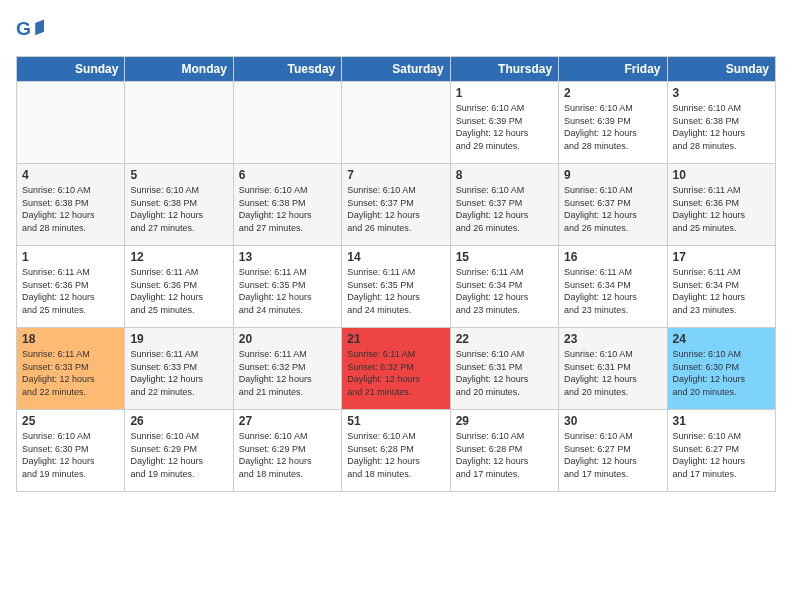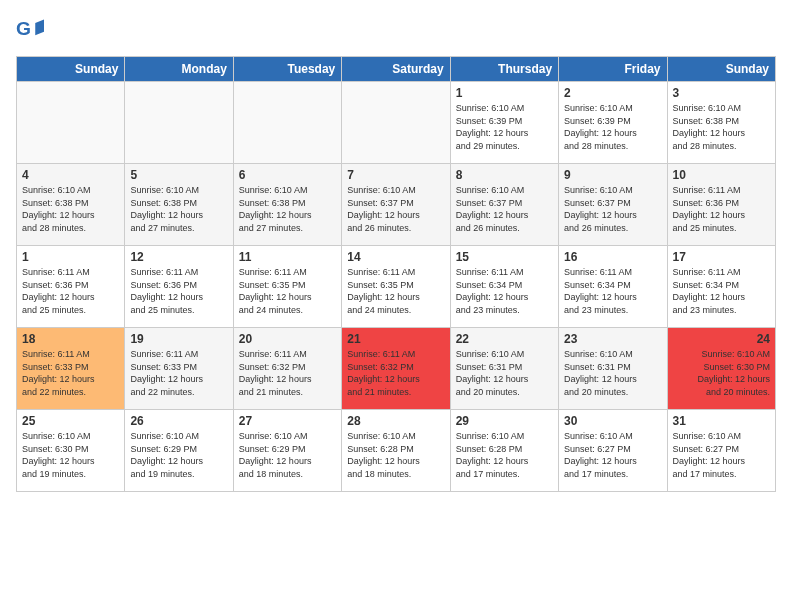--- a/index.html
+++ b/index.html
@@ -201,21 +201,21 @@
 and 25 minutes.</div>
         </td>
         <td>
           <span class="day-number">12</span>
           <div class="day-info" style="white-space: pre-line;">Sunrise: 6:11 AM
 Sunset: 6:36 PM
 Daylight: 12 hours
 and 25 minutes.</div>
         </td>
         <td>
-          <span class="day-number">11</span>
+          <span class="day-number">13</span>
           <div class="day-info" style="white-space: pre-line;">Sunrise: 6:11 AM
 Sunset: 6:35 PM
 Daylight: 12 hours
 and 24 minutes.</div>
         </td>
         <td>
           <span class="day-number">14</span>
           <div class="day-info" style="white-space: pre-line;">Sunrise: 6:11 AM
 Sunset: 6:35 PM
 Daylight: 12 hours
@@ -279,21 +279,21 @@
 Daylight: 12 hours
 and 20 minutes.</div>
         </td>
         <td style="background: rgb(245, 245, 245);">
           <span class="day-number">23</span>
           <div class="day-info" style="white-space: pre-line;">Sunrise: 6:10 AM
 Sunset: 6:31 PM
 Daylight: 12 hours
 and 20 minutes.</div>
         </td>
-        <td style="background: #ef4444; text-align: right;">
+        <td style="background: #7dd3fc;">
           <span class="day-number">24</span>
           <div class="day-info" style="white-space: pre-line;">Sunrise: 6:10 AM
 Sunset: 6:30 PM
 Daylight: 12 hours
 and 20 minutes.</div>
         </td>
       </tr>
       <tr class="week-row">
         <td>
           <span class="day-number">25</span>
@@ -310,21 +310,21 @@
 and 19 minutes.</div>
         </td>
         <td>
           <span class="day-number">27</span>
           <div class="day-info" style="white-space: pre-line;">Sunrise: 6:10 AM
 Sunset: 6:29 PM
 Daylight: 12 hours
 and 18 minutes.</div>
         </td>
         <td>
-          <span class="day-number">28</span>
+          <span class="day-number">51</span>
           <div class="day-info" style="white-space: pre-line;">Sunrise: 6:10 AM
 Sunset: 6:28 PM
 Daylight: 12 hours
 and 18 minutes.</div>
         </td>
         <td>
           <span class="day-number">29</span>
           <div class="day-info" style="white-space: pre-line;">Sunrise: 6:10 AM
 Sunset: 6:28 PM
 Daylight: 12 hours

